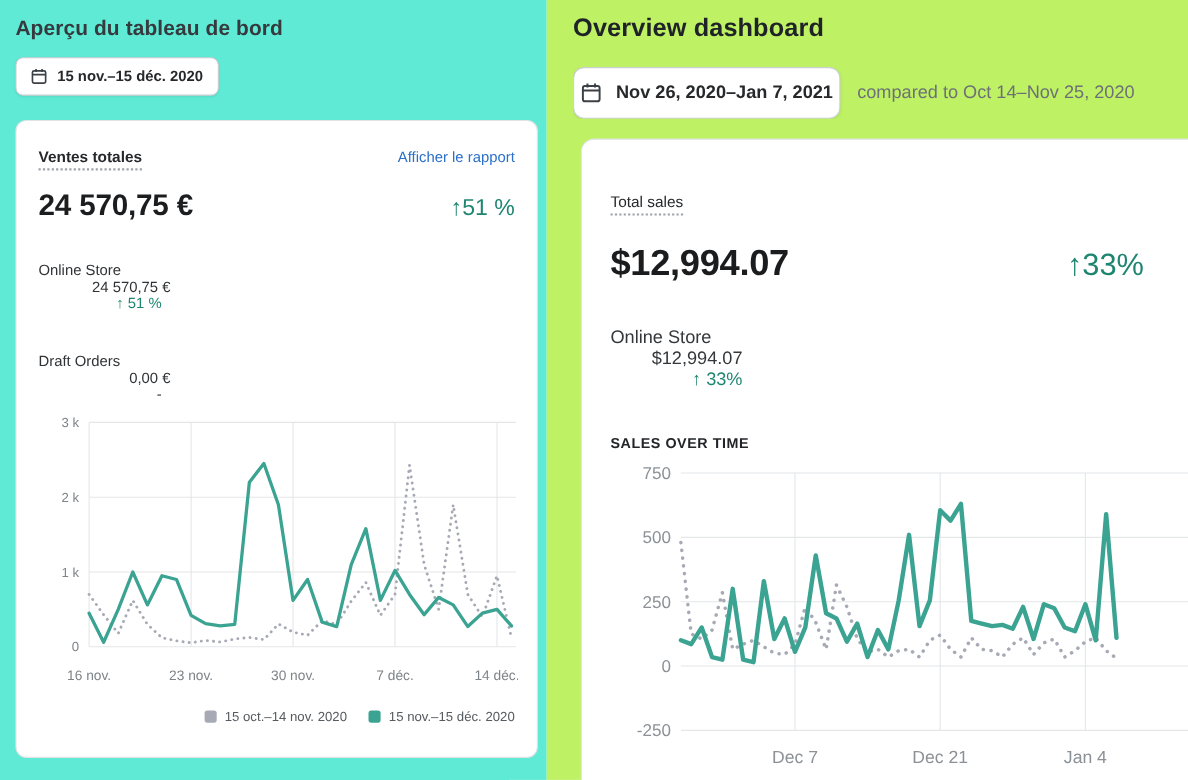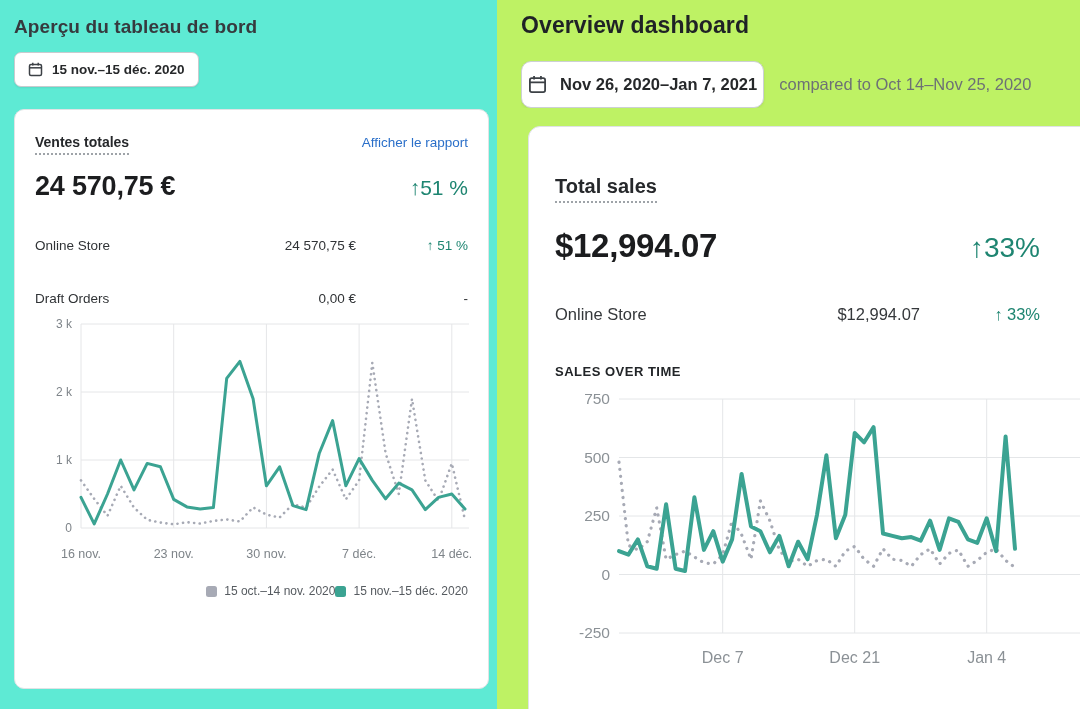--- a/index.html
+++ b/index.html
@@ -19,46 +19,46 @@
   .card-l { margin:22px 8px 0 14px; background:#fff; border:1px solid #e1e3e5;
             border-radius:10px; padding:24px 20px 20px; min-height:580px; }
   .cardhead { display:flex; justify-content:space-between; align-items:baseline; }
   .mtitle-l { font-size:14px; font-weight:700; border-bottom:2px dotted #9ea3a8; padding-bottom:3px; cursor:pointer; }
   .report-link { font-size:13.5px; color:#2a6fc9; text-decoration:none; cursor:pointer; }
   .bigrow { display:flex; justify-content:space-between; align-items:baseline; margin-top:16px; }
   .bigval-l { font-size:27px; font-weight:700; color:#1c1d1f; letter-spacing:-.2px; }
   .pos { color:#1e8571; }
   .bigdelta-l { font-size:21px; }
   .mrows-l { margin-top:36px; }
-  .mrow { display:flex; align-items:flex-start; font-size:13.5px; color:#303336; }
+  .mrow { display:flex; align-items:flex-start; font-size:13.5px; color:#303336;flex-direction:column; }
   .mrow + .mrow { margin-top:38px; }
   .mlabel { flex:1; }
   .mvalue { min-width:120px; text-align:right; }
   .mdelta { width:112px; text-align:right; }
   .mdelta.pos { color:#1e8571; }
   .chart-heading-l { margin-top:36px; font-size:11px; font-weight:700; letter-spacing:.4px; color:#26282a; }
   .chart-l { margin-top:10px; display:block; }
-  .legend { display:flex; justify-content:flex-end; margin-top:20px;
+  .legend { display:flex; justify-content:flex-end; gap:20px; margin-top:20px;
             font-size:12px; color:#565b60; align-items:center; }
   .legend-item { display:flex; align-items:center; gap:7px; }
   .swatch { width:11px; height:11px; border-radius:2.5px; display:inline-block; }
 
   
   .panel-right { flex:1; background:#bef264; padding-left:24px; overflow:hidden; }
   .panel-right h1 { margin-top:12px; font-size:23px; font-weight:700; color:#1f2226; letter-spacing:.1px; }
   .daterow-r { display:flex; align-items:center; gap:15px; margin-top:22px;
                white-space:nowrap; overflow:hidden; }
   .datebtn-r { display:inline-flex; align-items:center; gap:13px; background:#fff;
                border:1px solid #ccd0d4; border-radius:10px; box-shadow:0 1px 3px rgba(0,0,0,.08);
                padding:13px 6px; font-size:16.5px; font-weight:700; color:#26282a; cursor:pointer; flex:0 0 auto; }
   .compare-r { font-size:16.5px; color:#6d7175; flex:0 0 auto; }
 
   .card-r { margin-top:18px; margin-left:7px; width:600px; background:#fff;
             border:1px solid #dfe2e6; border-radius:12px; padding:48px 26px 20px; height:620px; }
-  .mtitle-r { display:inline-block; font-size:20px; font-weight:700; border-bottom:2px dotted #9ea3a8; padding-bottom:3px; cursor:pointer; }
+  .mtitle-r { display:inline-block; font-size:14px; font-weight:400; border-bottom:2px dotted #9ea3a8; padding-bottom:3px; cursor:pointer; }
   .bigrow-r { display:flex; justify-content:space-between; align-items:baseline; margin-top:24px; width:485px; }
   .bigval-r { font-size:33px; font-weight:700; color:#1b1c1e; letter-spacing:-.3px; }
   .bigdelta-r { font-size:28px;text-align:center; }
   .mrow-r { margin-top:40px; width:485px; font-size:16.5px; color:#35383b; }
   .mrow-r .mdelta { width:120px; }
   .chart-heading-r { margin-top:40px; font-size:13px; font-weight:700; letter-spacing:.5px; color:#222528; }
   .chart-r { margin-top:14px; display:block; }
 
   svg text { font-family:"Liberation Sans", sans-serif; }
 </style>

